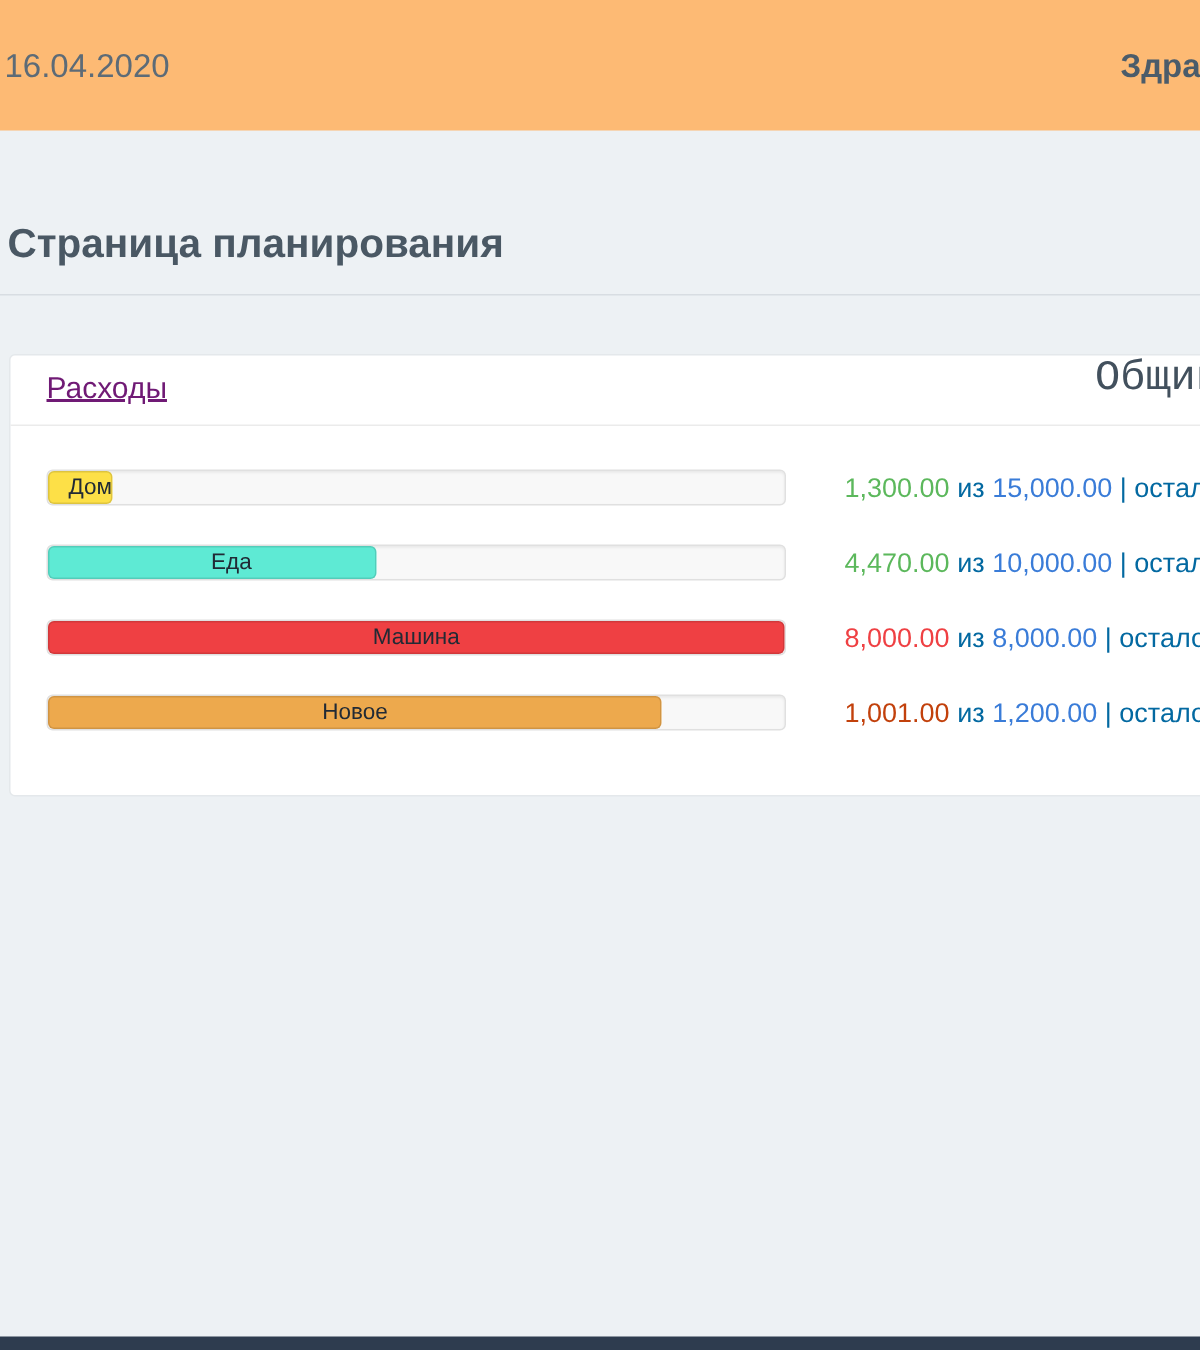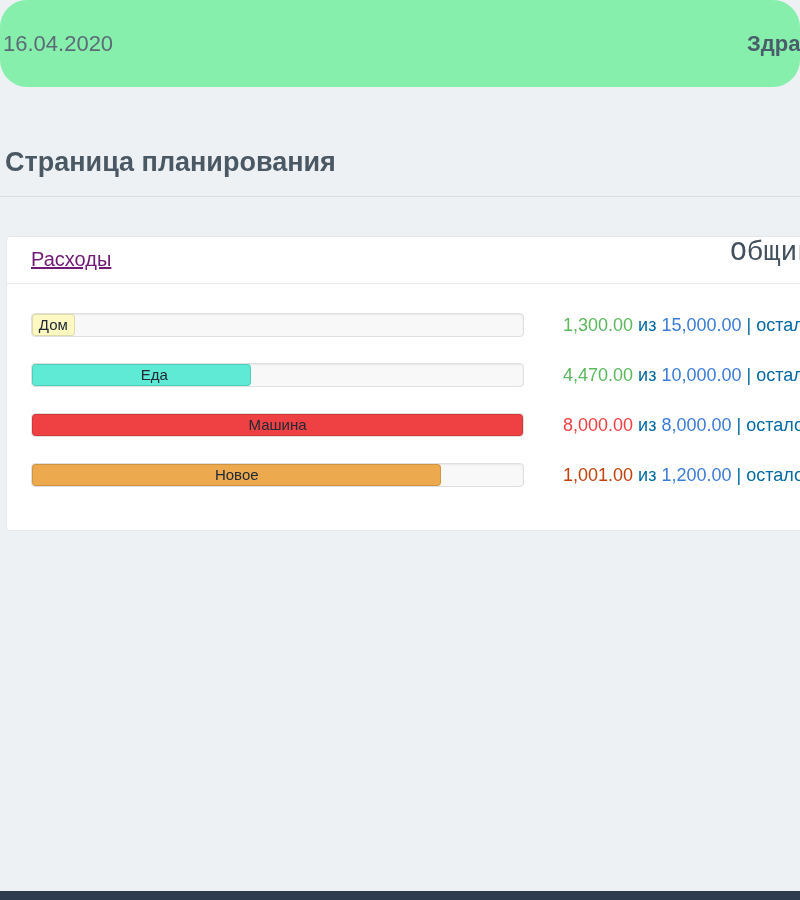--- a/index.html
+++ b/index.html
@@ -10,22 +10,21 @@
     overflow: hidden;
     background: #edf1f4;
     font-family: "Liberation Sans", sans-serif;
     color: #4a5864;
   }
 
   
   .topbar {
     position: absolute; left: 0; top: 0;
     width: 800px; height: 87px;
-    background: #86efac;
-    border-radius: 27px;
+    background: #fdba74;
   }
   .topbar-date {
     position: absolute; left: 3px; top: 31px;
     font-size: 22px; color: #5d6b77; white-space: nowrap;
   }
   .topbar-greeting {
     position: absolute; left: 747px; top: 31px;
     font-size: 22px; font-weight: bold; color: #4b5c6a; white-space: nowrap;
   }
 
@@ -110,21 +109,21 @@
 
 <section class="card">
   <div class="card-header">
     <span class="card-header-left">Расходы</span>
     <span class="card-header-right">Общий</span>
   </div>
   <div class="card-body">
 
     <div class="row">
       <div class="track">
-        <div class="fill" style="width: 8.7%; background-color: #fef9c3;">
+        <div class="fill" style="width: 8.7%; background-color: #fde047; justify-content: flex-end;">
           <span class="fill-label">Дом</span>
         </div>
       </div>
       <div class="value">
         <span class="spent" style="color: rgb(92, 184, 92);">1,300.00</span>
         <span class="word">из</span>
         <span class="total">15,000.00</span>
         <span class="pipe">|</span>
         <span class="suffix">осталось</span>
       </div>

